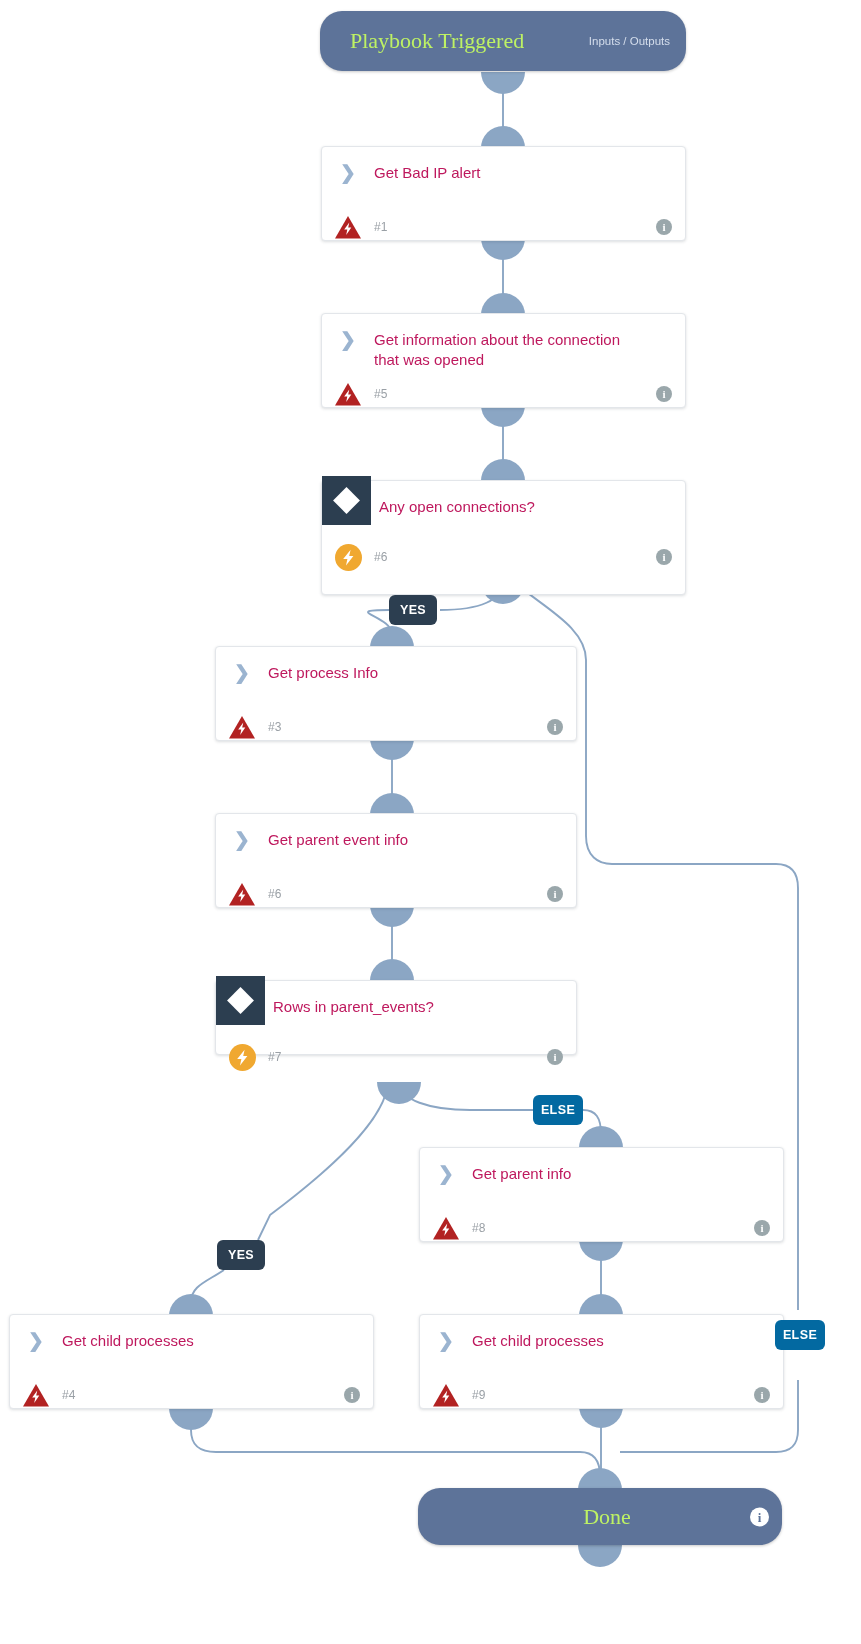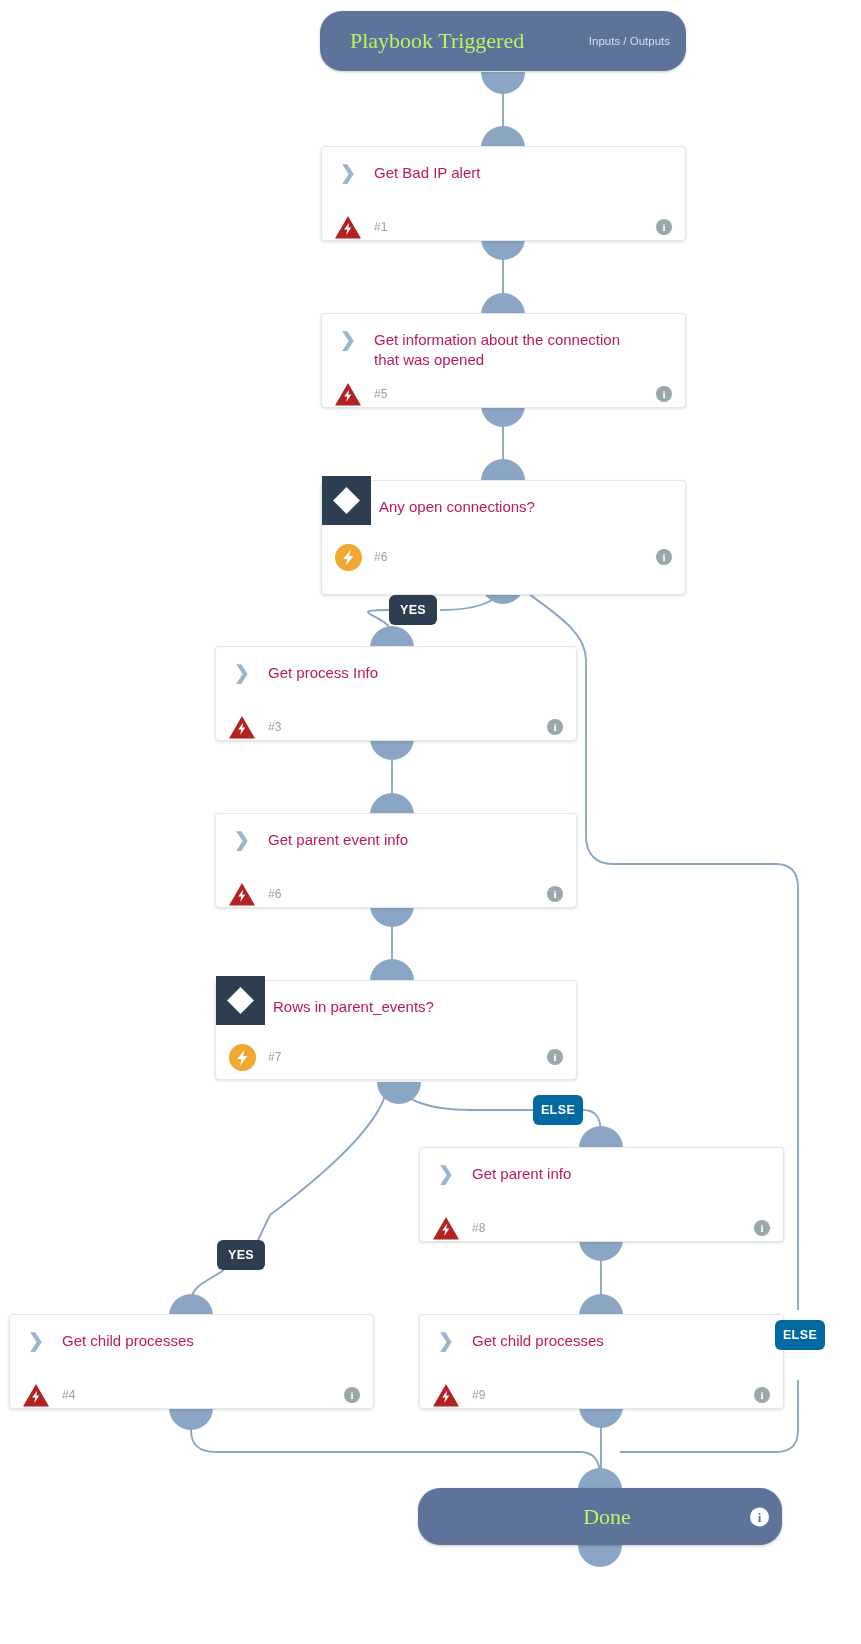--- a/index.html
+++ b/index.html
@@ -362,21 +362,21 @@
             <path d="M14 1 L27 23.5 L1 23.5 Z" fill="#b22222"></path>
             <path d="M15.3 7.5 L10.2 14.6 L13.3 14.6 L12.2 20 L17.3 12.6 L14.2 12.6 Z" fill="#ffffff"></path>
           </svg>
         </span>
       </div>
       <span class="card-id">#6</span>
       <span class="info">i</span>
     </div>
   </div>
 
-  <div class="card dec" style="left:215px; top:980px; width:362px; height:100px;">
+  <div class="card dec" style="left:215px; top:980px; width:362px; height:75px;">
     <div class="card-top" style="padding-top:0;">
       <div class="glyph-slot" style="padding-top:0; align-items:center; width:50px; min-width:50px;">
         <span class="dec-square">
             <span class="dec-diamond"></span>
           </span>
       </div>
       <div class="card-title" style="padding-top:16px;">Rows in parent_events?</div>
     </div>
     <div class="card-bot">
       <div class="status-slot">

